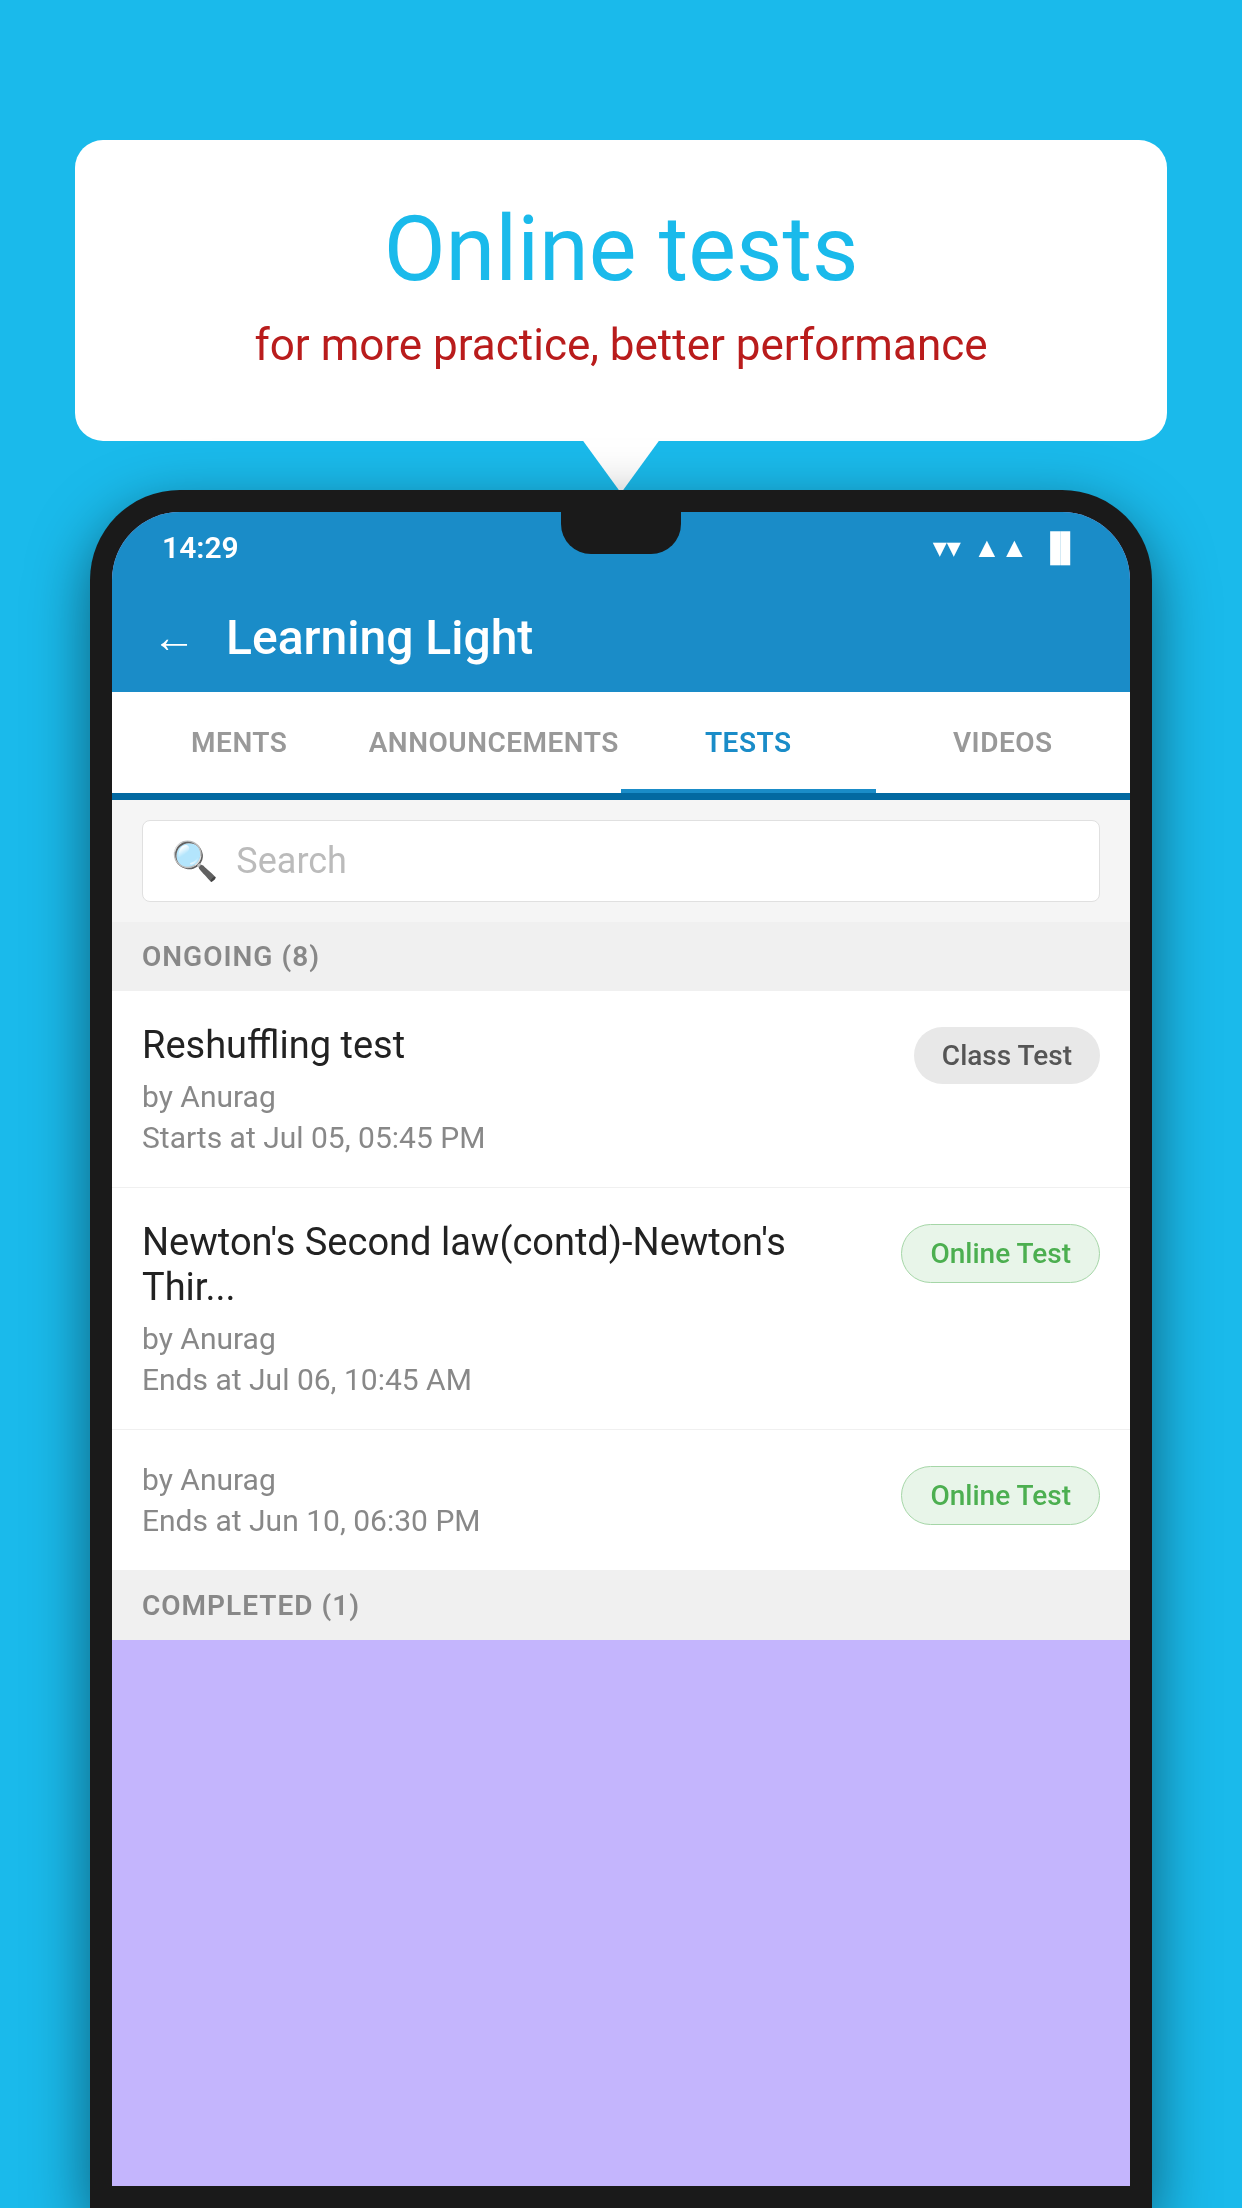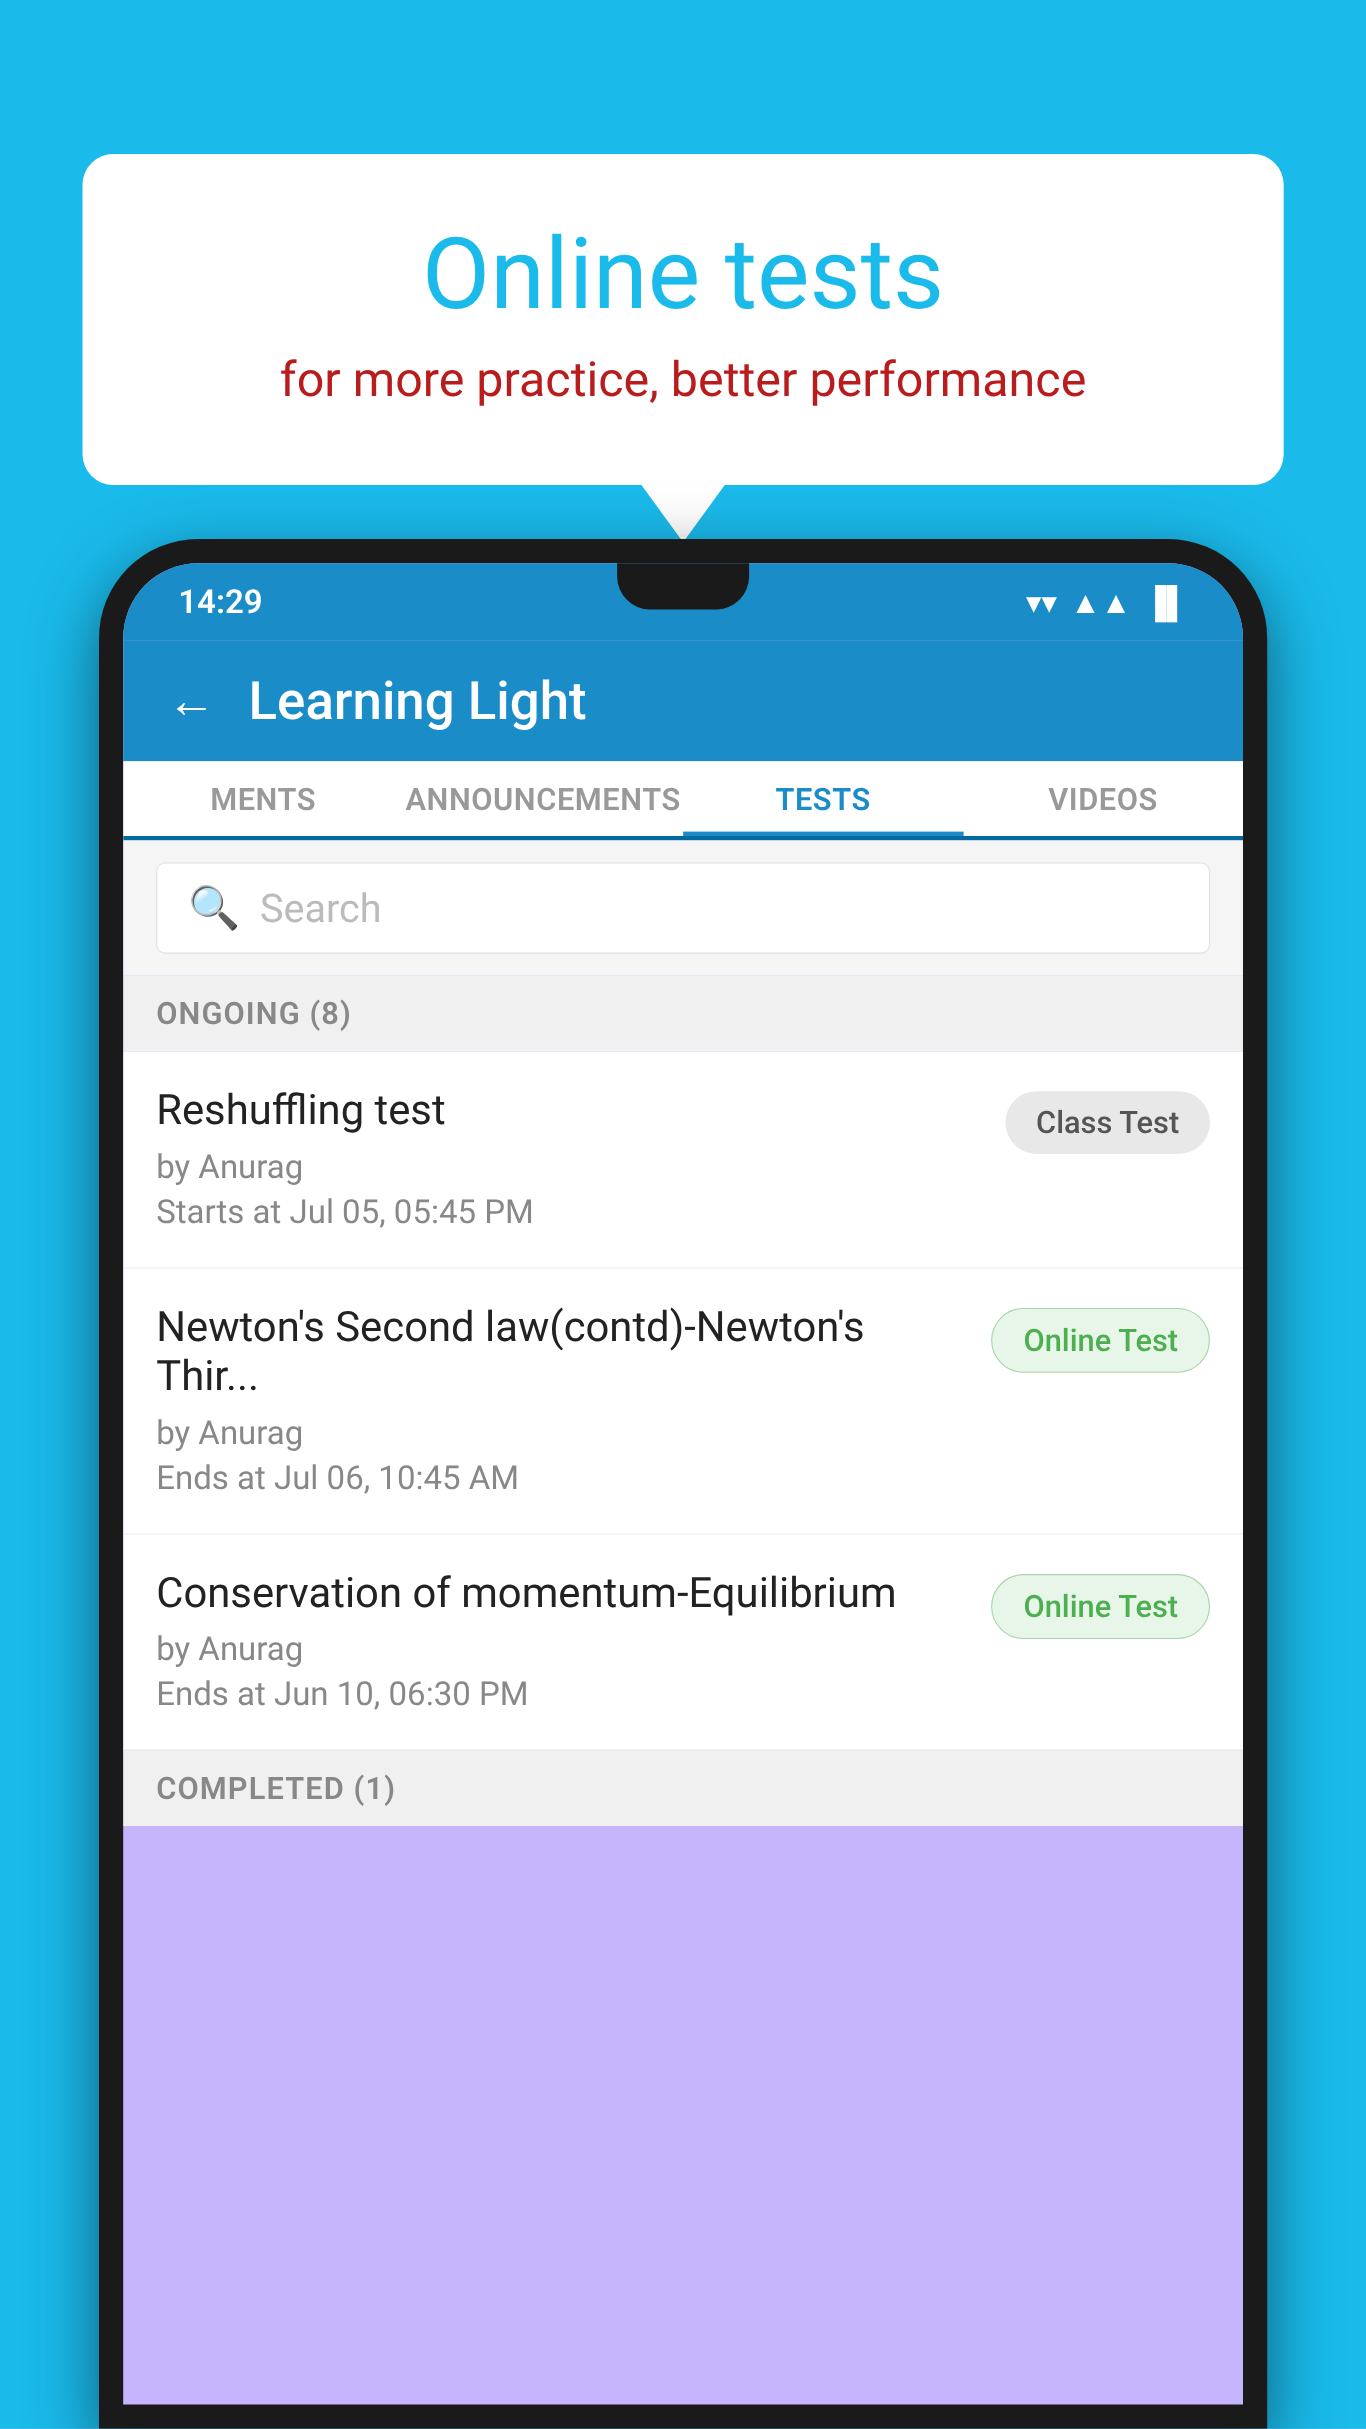--- a/index.html
+++ b/index.html
@@ -137,22 +137,22 @@
     .app-title {
       color: #fff;
       font-size: 48px;
       font-weight: 500;
     }
 
     
     .tabs-bar {
       background: #fff;
       display: flex;
-      border-bottom: 4px solid #0369a1;
-      height: 72px;
+      border-bottom: 7px solid #0369a1;
+      height: 108px;
     }
 
     .tab {
       flex: 1;
       display: flex;
       align-items: center;
       justify-content: center;
       font-size: 28px;
       font-weight: 600;
       color: #999;
@@ -351,21 +351,20 @@
         <div class="test-author">by Anurag</div>
         <div class="test-time">
           <span>Ends at</span>&nbsp;<span>Jul 06, 10:45 AM</span>
         </div>
       </div>
       <span class="test-badge badge-online">Online Test</span>
     </div>
 
     <div class="test-item">
       <div class="test-info">
-        <div class="test-name">Conservation of momentum-Equilibrium</div>
         <div class="test-author">by Anurag</div>
         <div class="test-time">
           <span>Ends at</span>&nbsp;<span>Jun 10, 06:30 PM</span>
         </div>
       </div>
       <span class="test-badge badge-online">Online Test</span>
     </div>
 
     <div class="completed-header">
       <span class="completed-label">COMPLETED (1)</span>

